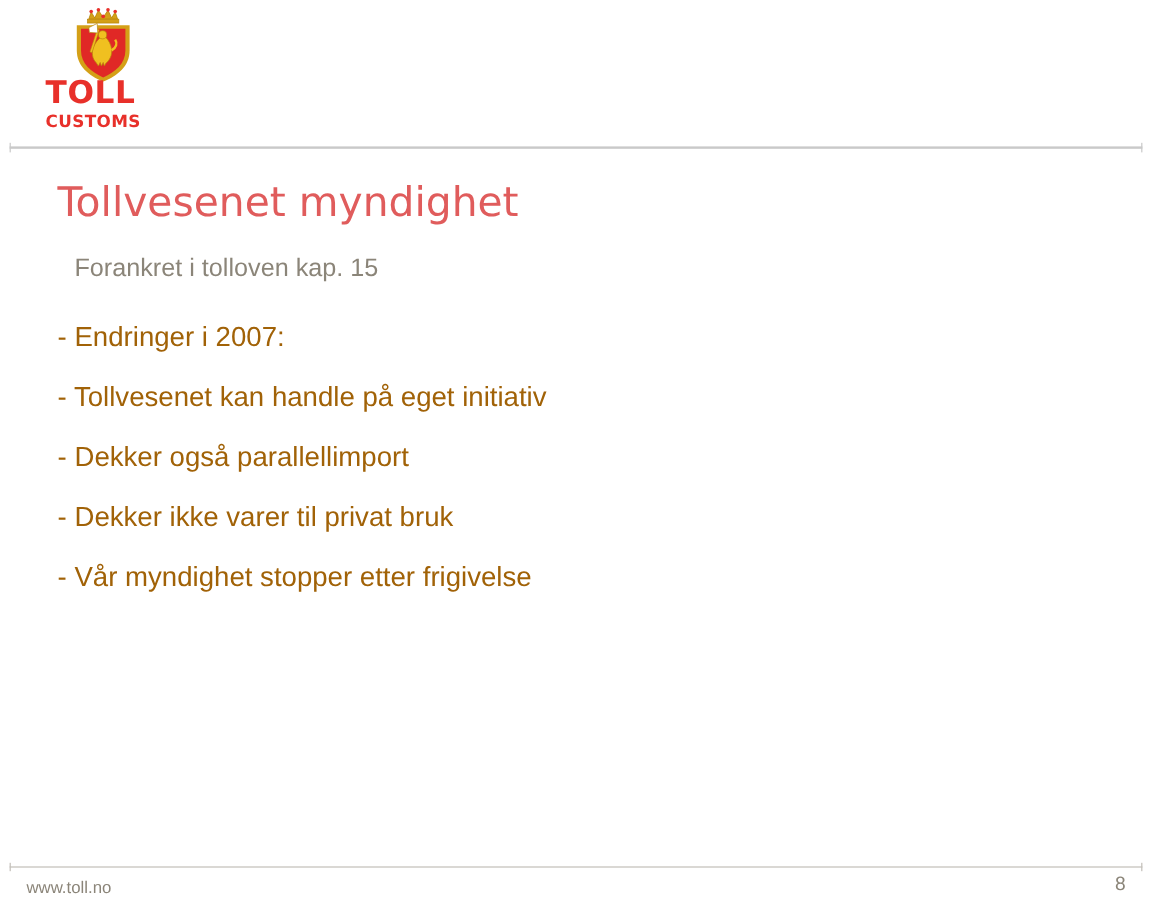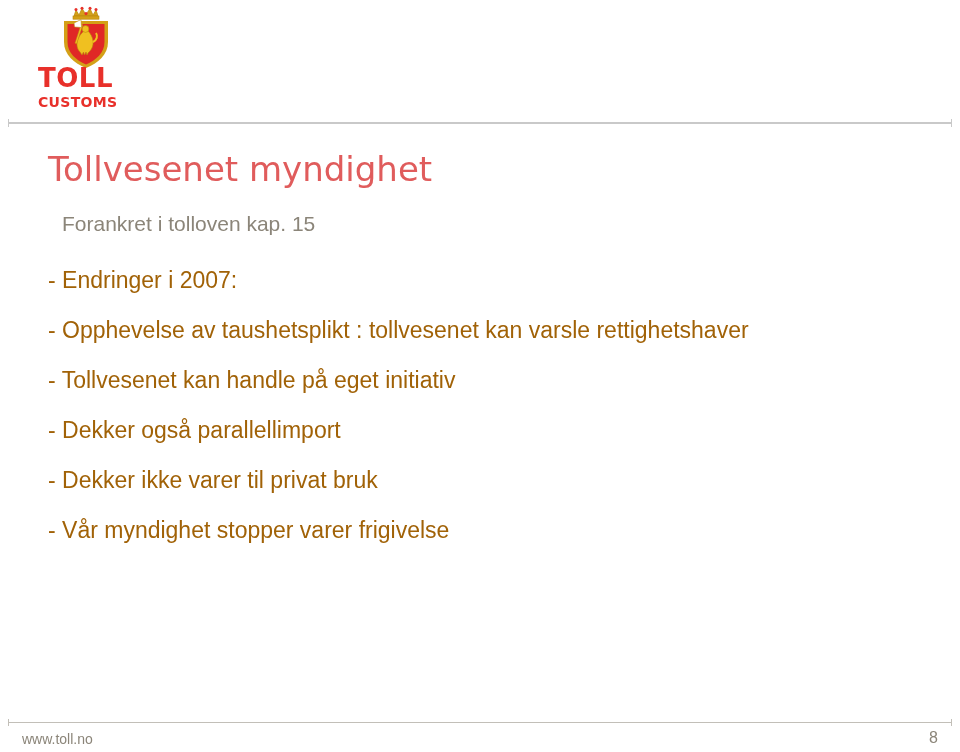--- a/index.html
+++ b/index.html
@@ -197,22 +197,21 @@
   </div>
 </div>
 
 <div class="top-rule"></div>
 
 <div class="slide-title">Tollvesenet myndighet</div>
 <div class="slide-subtitle">Forankret i tolloven kap. 15</div>
 
 <div class="body-list">
   <div class="bullet">- Endringer i 2007:</div>
-  <div class="bullet wrap">- Opphevelse av taushetsplikt : tollvesenet kan varsle rettighetshaver</div>
   <div class="bullet">- Tollvesenet kan handle på eget initiativ</div>
   <div class="bullet">- Dekker også parallellimport</div>
   <div class="bullet">- Dekker ikke varer til privat bruk</div>
-  <div class="bullet">- Vår myndighet stopper varer frigivelse</div>
+  <div class="bullet">- Vår myndighet stopper etter frigivelse</div>
 </div>
 
 <div class="footer-rule"></div>
 <div class="footer-url">www.toll.no</div>
 <div class="footer-page">8</div>
 
 </body></html>

